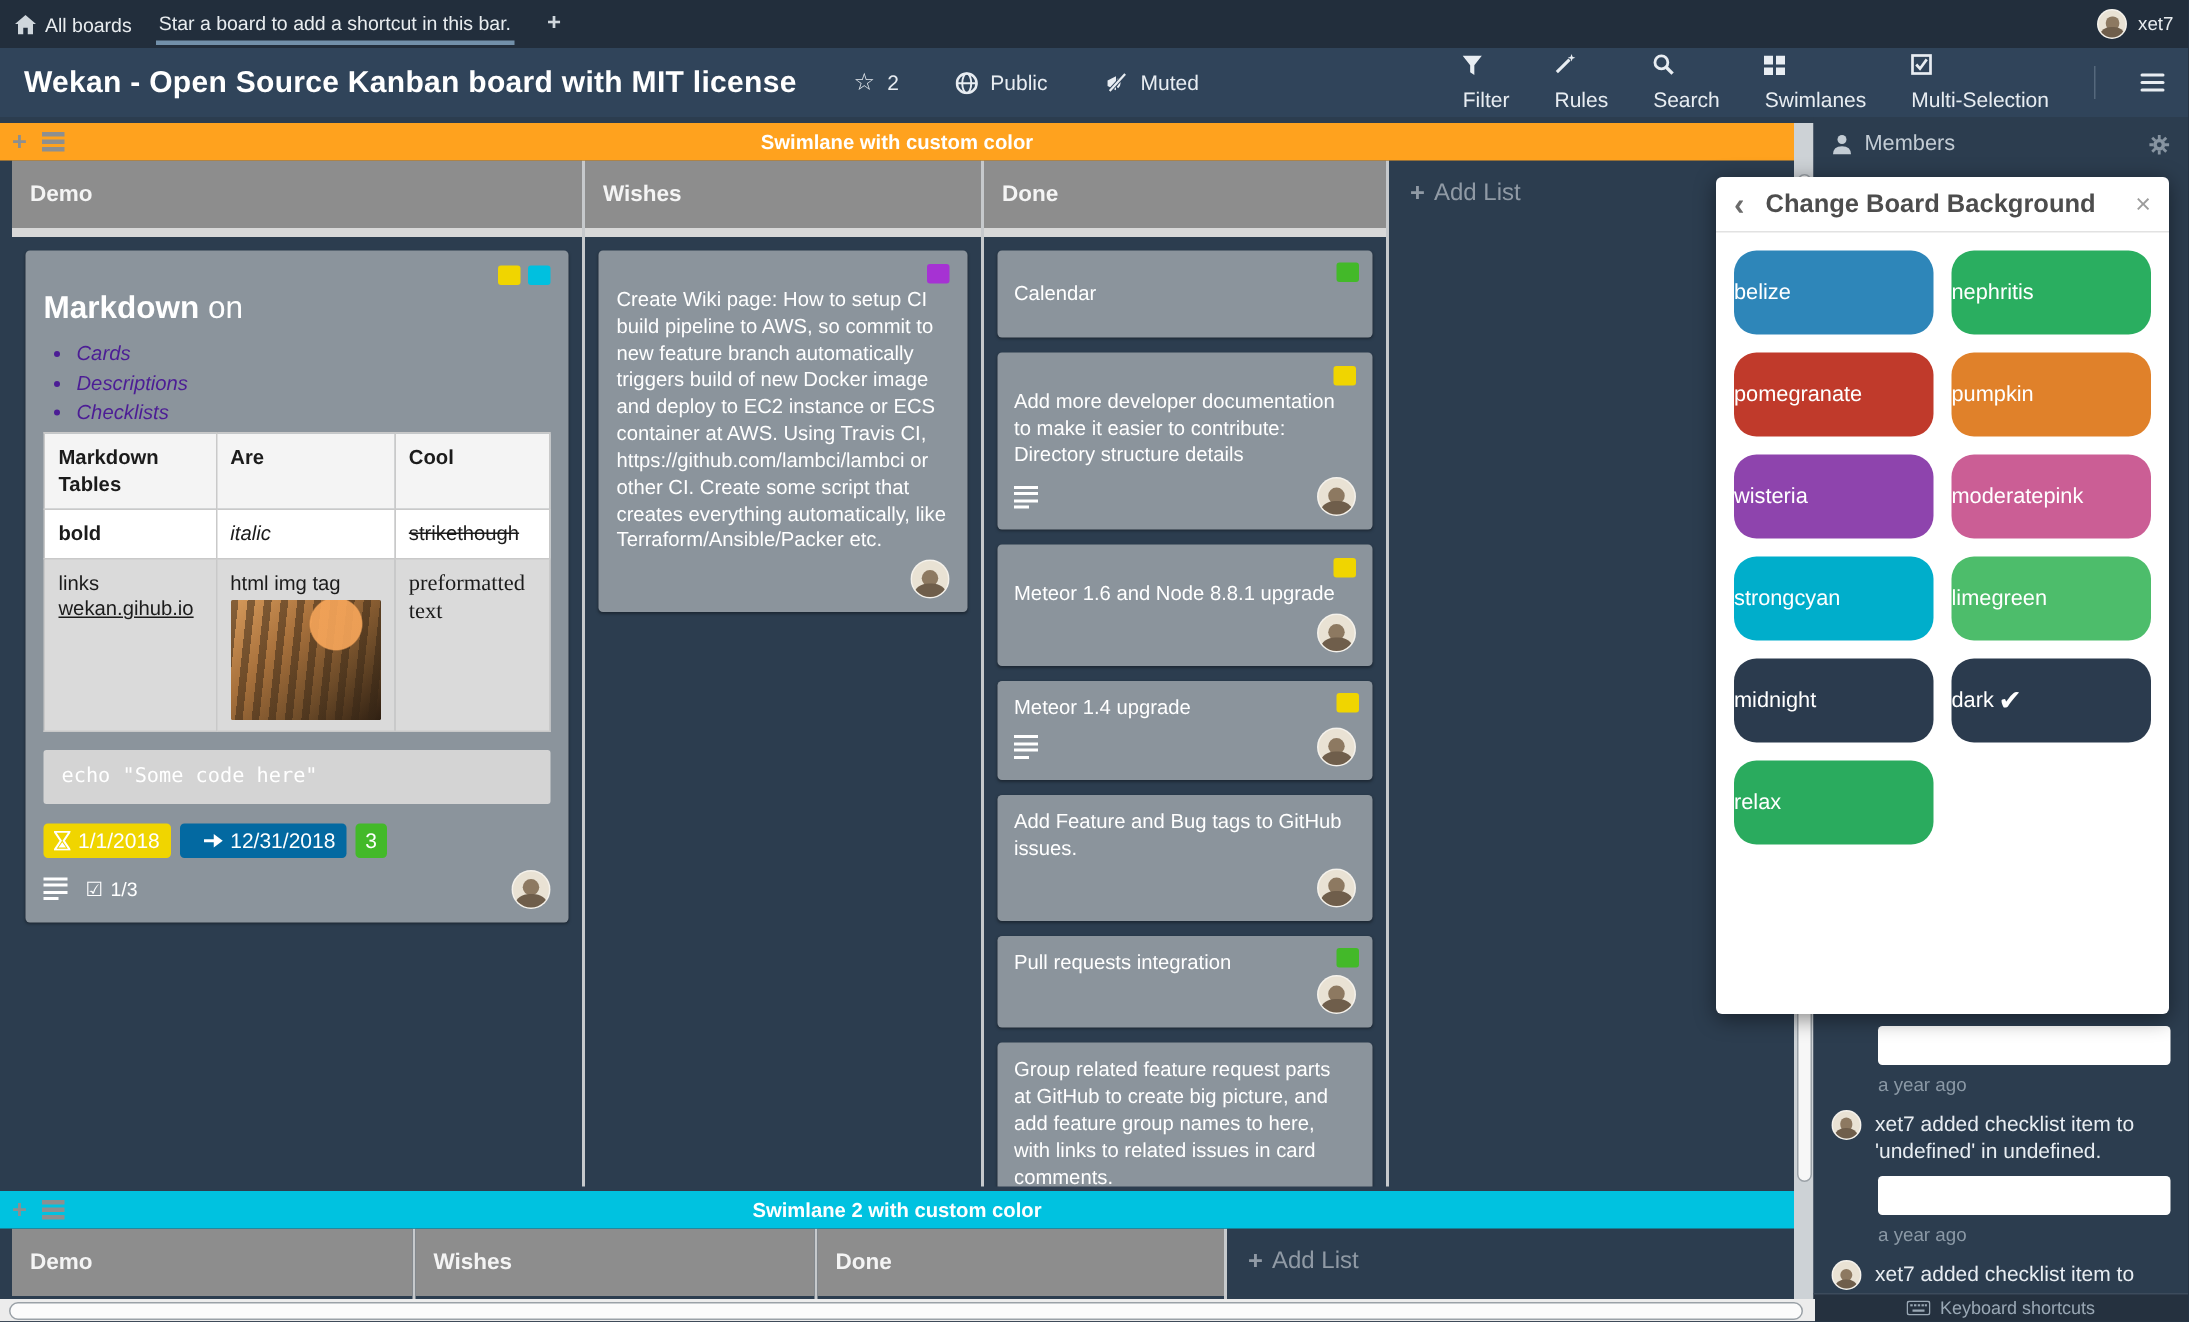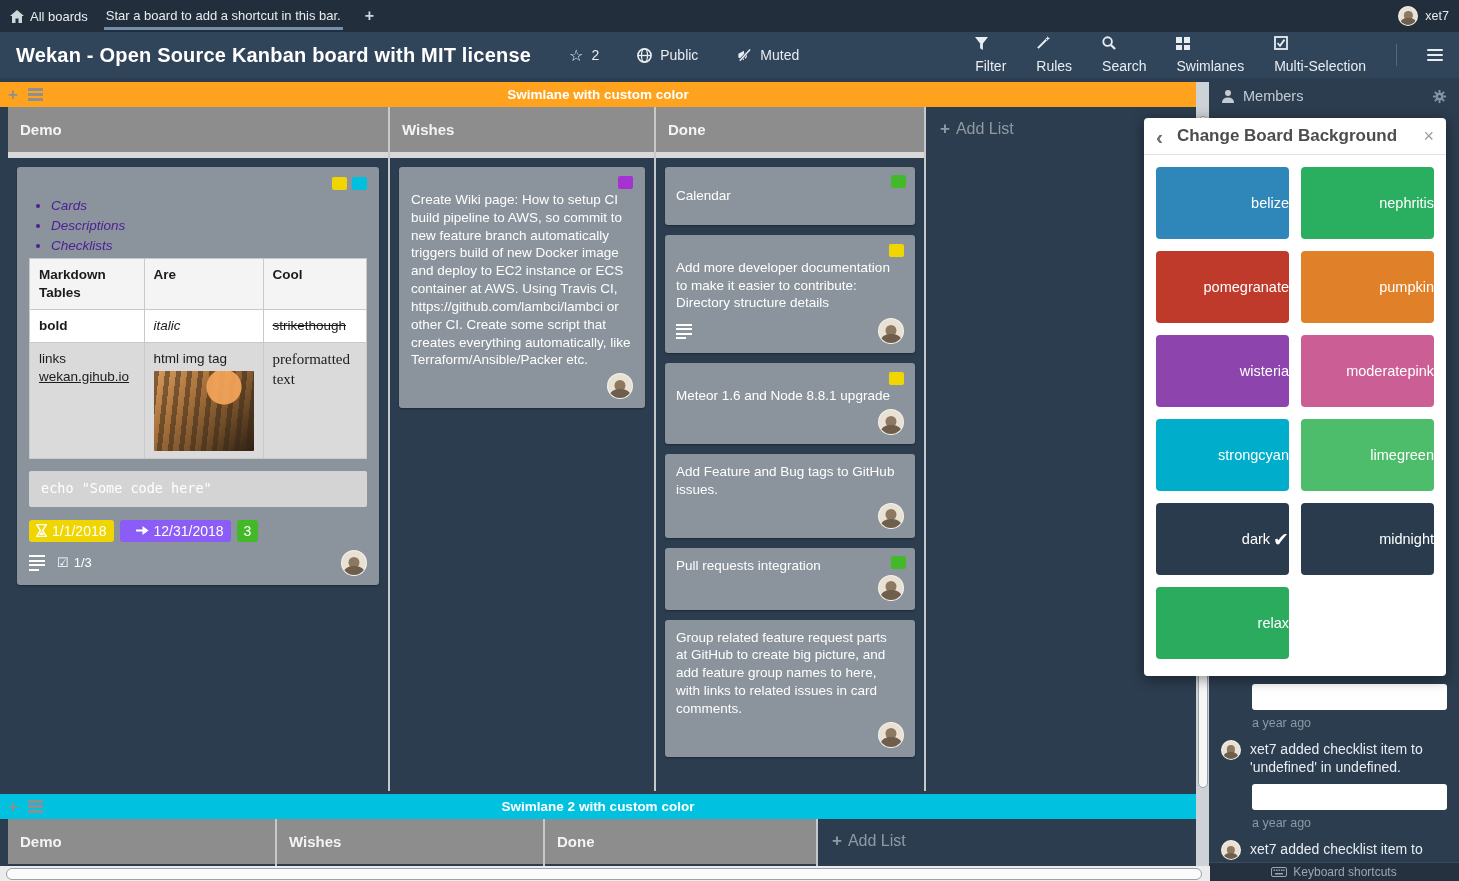--- a/index.html
+++ b/index.html
@@ -115,22 +115,22 @@
              border-top:1px solid #3c4b5c; color:#9aa8b5; font-size:12px; display:flex; align-items:center; justify-content:center; gap:6px; }
 
   
   .popup { position:absolute; left:1144px; top:118px; width:302px; height:558px; background:#fff; border-radius:4px;
            box-shadow:0 3px 14px rgba(0,0,0,.45); z-index:5; }
   .popup-hdr { height:37px; display:flex; align-items:center; padding:0 12px; border-bottom:1px solid #e2e2e2; }
   .popup-back { color:#6b6b6b; font-size:21px; font-weight:bold; line-height:1; cursor:pointer; }
   .popup-title { flex:1; text-align:left; margin-left:14px; color:#4d4d4d; font-weight:bold; font-size:17px; }
   .popup-close { color:#9c9c9c; font-size:18px; cursor:pointer; }
   .swatches { display:flex; flex-wrap:wrap; gap:12px; padding:12px; }
-  .swatch { width:133px; height:72px; border-radius:4px; color:#fff; font-size:14.5px;
-            display:flex; align-items:center; justify-content:flex-end; gap:3px; cursor:pointer; }
+  .swatch { width:133px; height:56px; border-radius:15px; color:#fff; font-size:14.5px;
+            display:flex; align-items:center; justify-content:flex-start; gap:3px; cursor:pointer; }
   .swatch .mark { font-size:19px; }
 
   svg { display:block; }
 </style>
 </head>
 <body>
 
 <div class="screen">
 
   <div class="topbar">
@@ -254,20 +254,23 @@
         <div class="list-header">
           <span>Demo</span>
         </div>
         <div class="list-strip"></div>
         <div class="list-body">
 
           <div class="card" style="padding:10px 12px 9px;">
             <div class="labelrow">
               <span class="clabel" style="background: rgb(240, 213, 0);"></span>
               <span class="clabel" style="background: rgb(0, 192, 223);"></span>
+            </div>
+            <div class="md-title">
+              <b>Markdown</b><span> on</span>
             </div>
             <ul class="md-bullets">
               <li>Cards</li>
               <li>Descriptions</li>
               <li>Checklists</li>
             </ul>
             <table class="md-table">
               <tbody>
                   <tr class="hdr">
                 <td style="width:35%">Markdown Tables</td>
@@ -296,21 +299,21 @@
             <div class="badges">
               <span class="badge" style="background: rgb(240, 213, 0);">
                 <span>
                   <svg width="11" height="13" viewBox="0 0 11 13">
                       <path d="M0.5 0.5 H10.5 L6.5 6.5 L10.5 12.5 H0.5 L4.5 6.5 Z" fill="none" stroke="#fff" stroke-width="1.4"></path>
                       <path d="M3 11 H8 L5.5 7.5 Z" fill="#fff"></path>
                     </svg>
                 </span>
                 <span>1/1/2018</span>
               </span>
-              <span class="badge" style="background: #8b5cf6; padding-left: 16px;">
+              <span class="badge" style="background: #0369a1; padding-left: 16px;">
                 <span>
                   <svg width="13" height="11" viewBox="0 0 13 11">
                       <line x1="0" y1="5.5" x2="8" y2="5.5" stroke="#fff" stroke-width="2"></line>
                       <path d="M6.5 1 L12.5 5.5 L6.5 10 Z" fill="#fff"></path>
                     </svg>
                 </span>
                 <span>12/31/2018</span>
               </span>
               <span class="badge" style="background: rgb(67, 185, 41);">
                 <span>3</span>
@@ -385,20 +388,33 @@
           <div class="card">
             <div class="labelrow">
                 <span class="clabel" style="background: rgb(240, 213, 0);"></span>
               </div>
             <div class="sc-title">Meteor 1.6 and Node 8.8.1 upgrade</div>
             <div class="card-avatar-row">
                 <span class="avatar av26"></span>
               </div>
           </div>
 
+          <div class="card">
+            <span class="corner-label" style="background: rgb(240, 213, 0);"></span>
+            <div class="sc-title" style="padding-right:22px">Meteor 1.4 upgrade</div>
+            <div class="card-footer" style="margin-top:4px">
+              <span class="desc-icon">
+                  <i></i>
+                  <i></i>
+                  <i></i>
+                  <i></i>
+                </span>
+              <span class="avatar av26" style="margin-left:auto"></span>
+            </div>
+          </div>
 
           <div class="card">
             <div class="sc-title">Add Feature and Bug tags to GitHub issues.</div>
             <div class="card-avatar-row">
                 <span class="avatar av26"></span>
               </div>
           </div>
 
           <div class="card">
             <span class="corner-label" style="background: rgb(67, 185, 41);"></span>
@@ -553,26 +569,26 @@
       <div class="swatch" style="background: rgb(203, 94, 149);">
           <span>moderatepink</span>
         </div>
       <div class="swatch" style="background: rgb(0, 174, 203);">
           <span>strongcyan</span>
         </div>
       <div class="swatch" style="background: rgb(77, 189, 107);">
           <span>limegreen</span>
         </div>
       <div class="swatch" style="background: rgb(43, 59, 78);">
+          <span>midnight</span>
+        </div>
+      <div class="swatch" style="background: rgb(43, 59, 78);">
           <span>dark</span>
           <span class="mark">✔</span>
         </div>
-      <div class="swatch" style="background: rgb(43, 59, 78);">
-          <span>midnight</span>
-        </div>
       <div class="swatch" style="background: rgb(42, 171, 94);">
           <span>relax</span>
         </div>
     </div>
   </div>
 
   <div class="hscroll">
       <div class="thumb"></div>
     </div>
 

